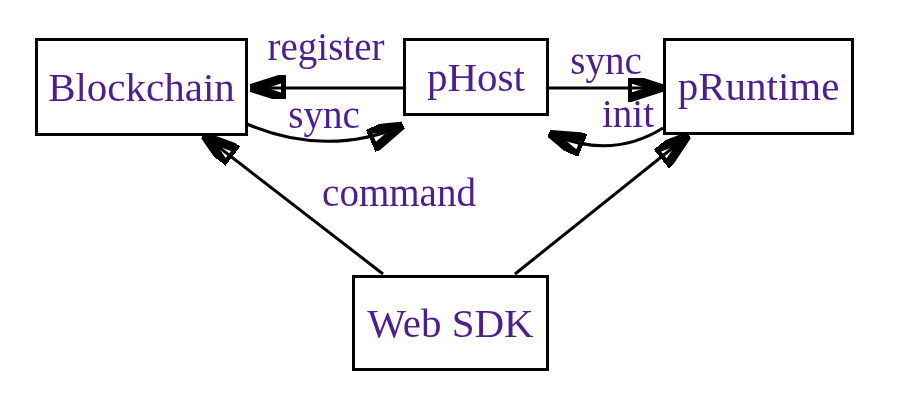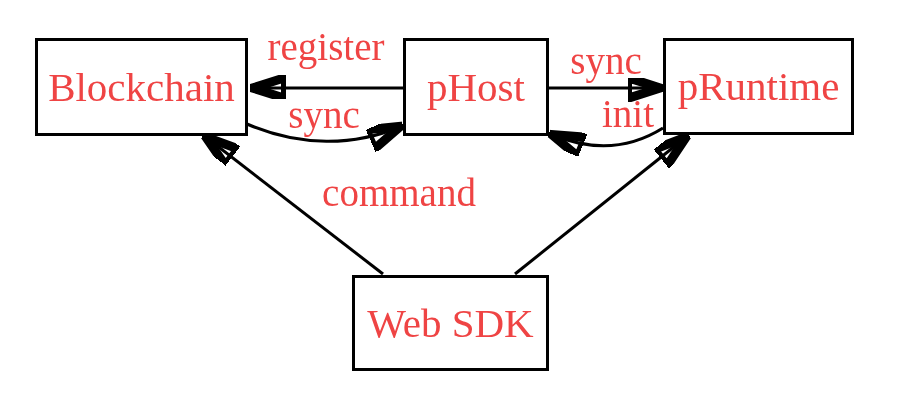--- a/index.html
+++ b/index.html
@@ -6,21 +6,21 @@
     margin: 0;
     padding: 0;
     background: #ffffff;
   }
   .canvas {
     position: relative;
     width: 914px;
     height: 416px;
     background: #ffffff;
     font-family: "Liberation Serif", "DejaVu Serif", serif;
-    color: #ef4444;
+    color: #4c1d95;
     overflow: hidden;
   }
   .edges-layer {
     position: absolute;
     left: 0;
     top: 0;
     width: 914px;
     height: 416px;
   }
   .edges-layer path {
@@ -34,21 +34,21 @@
     border: 3px solid #000000;
     background: #ffffff;
     display: flex;
     align-items: center;
     justify-content: center;
     font-size: 41px;
     line-height: 1;
     white-space: nowrap;
   }
   .node-blockchain { left: 35px;  top: 38px;  width: 213px; height: 98px; }
-  .node-phost      { left: 403px; top: 38px;  width: 146px; height: 98px; }
+  .node-phost      { left: 403px; top: 38px;  width: 146px; height: 78px; }
   .node-pruntime   { left: 663px; top: 38px;  width: 191px; height: 97px; justify-content: center; }
   .node-websdk     { left: 352px; top: 275px; width: 197px; height: 96px; text-align: center; }
   .edge-label {
     position: absolute;
     transform: translate(-50%, -50%);
     font-size: 39px;
     line-height: 1;
     white-space: nowrap;
   }
   .lbl-register  { left: 326px; top: 46px;  }

